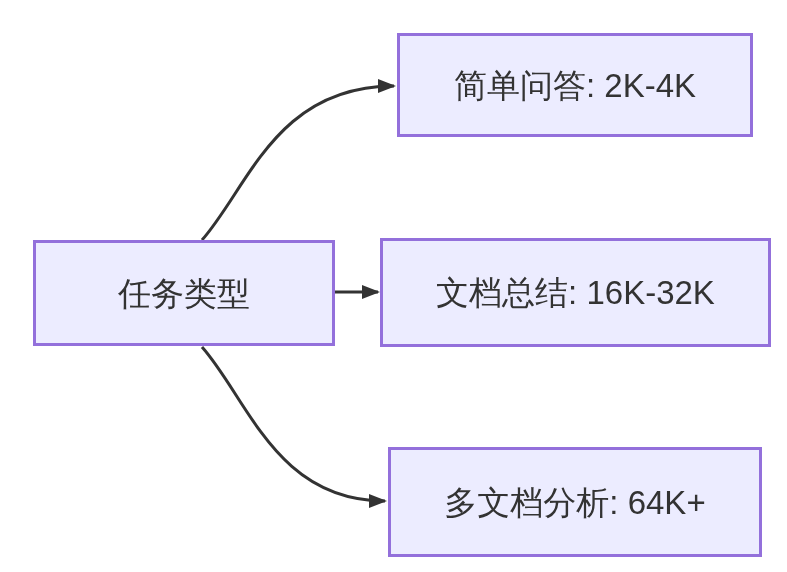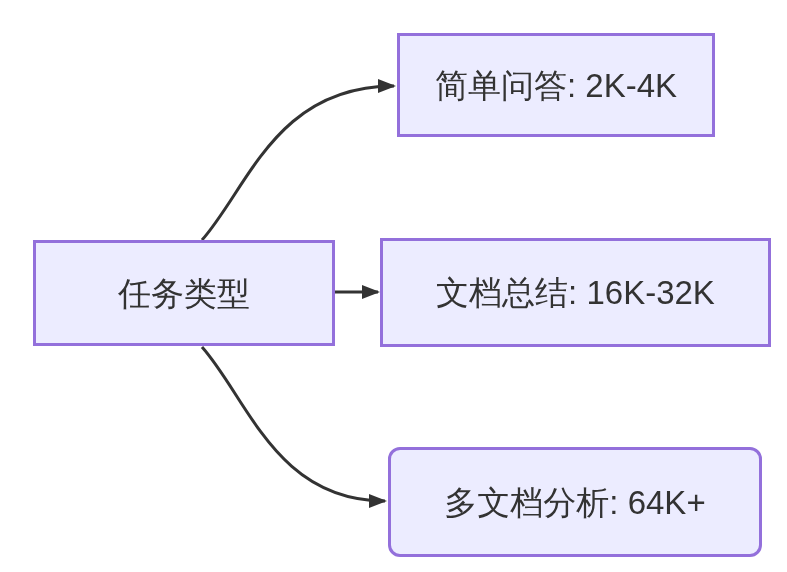--- a/index.html
+++ b/index.html
@@ -40,23 +40,23 @@
     color: var(--text);
     font-size: 33px;
     line-height: 1;
     display: flex;
     align-items: center;
     justify-content: center;
     text-align: center;
     white-space: nowrap;
   }
   .node-root    { left: 33px;  top: 240px; width: 302px; height: 106px; }
-  .node-branch1 { left: 397px; top: 33px;  width: 318px; height: 104px; }
+  .node-branch1 { left: 397px; top: 33px;  width: 356px; height: 104px; }
   .node-branch2 { left: 380px; top: 238px; width: 391px; height: 109px; }
-  .node-branch3 { left: 388px; top: 447px; width: 374px; height: 110px; border-radius: 12px; }
+  .node-branch3 { left: 388px; top: 447px; width: 374px; height: 110px; }
 </style>
 </head>
 <body>
 
 <div class="canvas">
 
   <svg class="edges" viewBox="0 0 787 572" xmlns="http://www.w3.org/2000/svg">
     <defs>
       <marker id="arrowhead" viewBox="0 0 18 14" refX="16" refY="7" markerWidth="18" markerHeight="14" markerUnits="userSpaceOnUse" orient="auto">
         <path class="arrowhead" d="M0,0 L18,7 L0,14 Z"></path>

